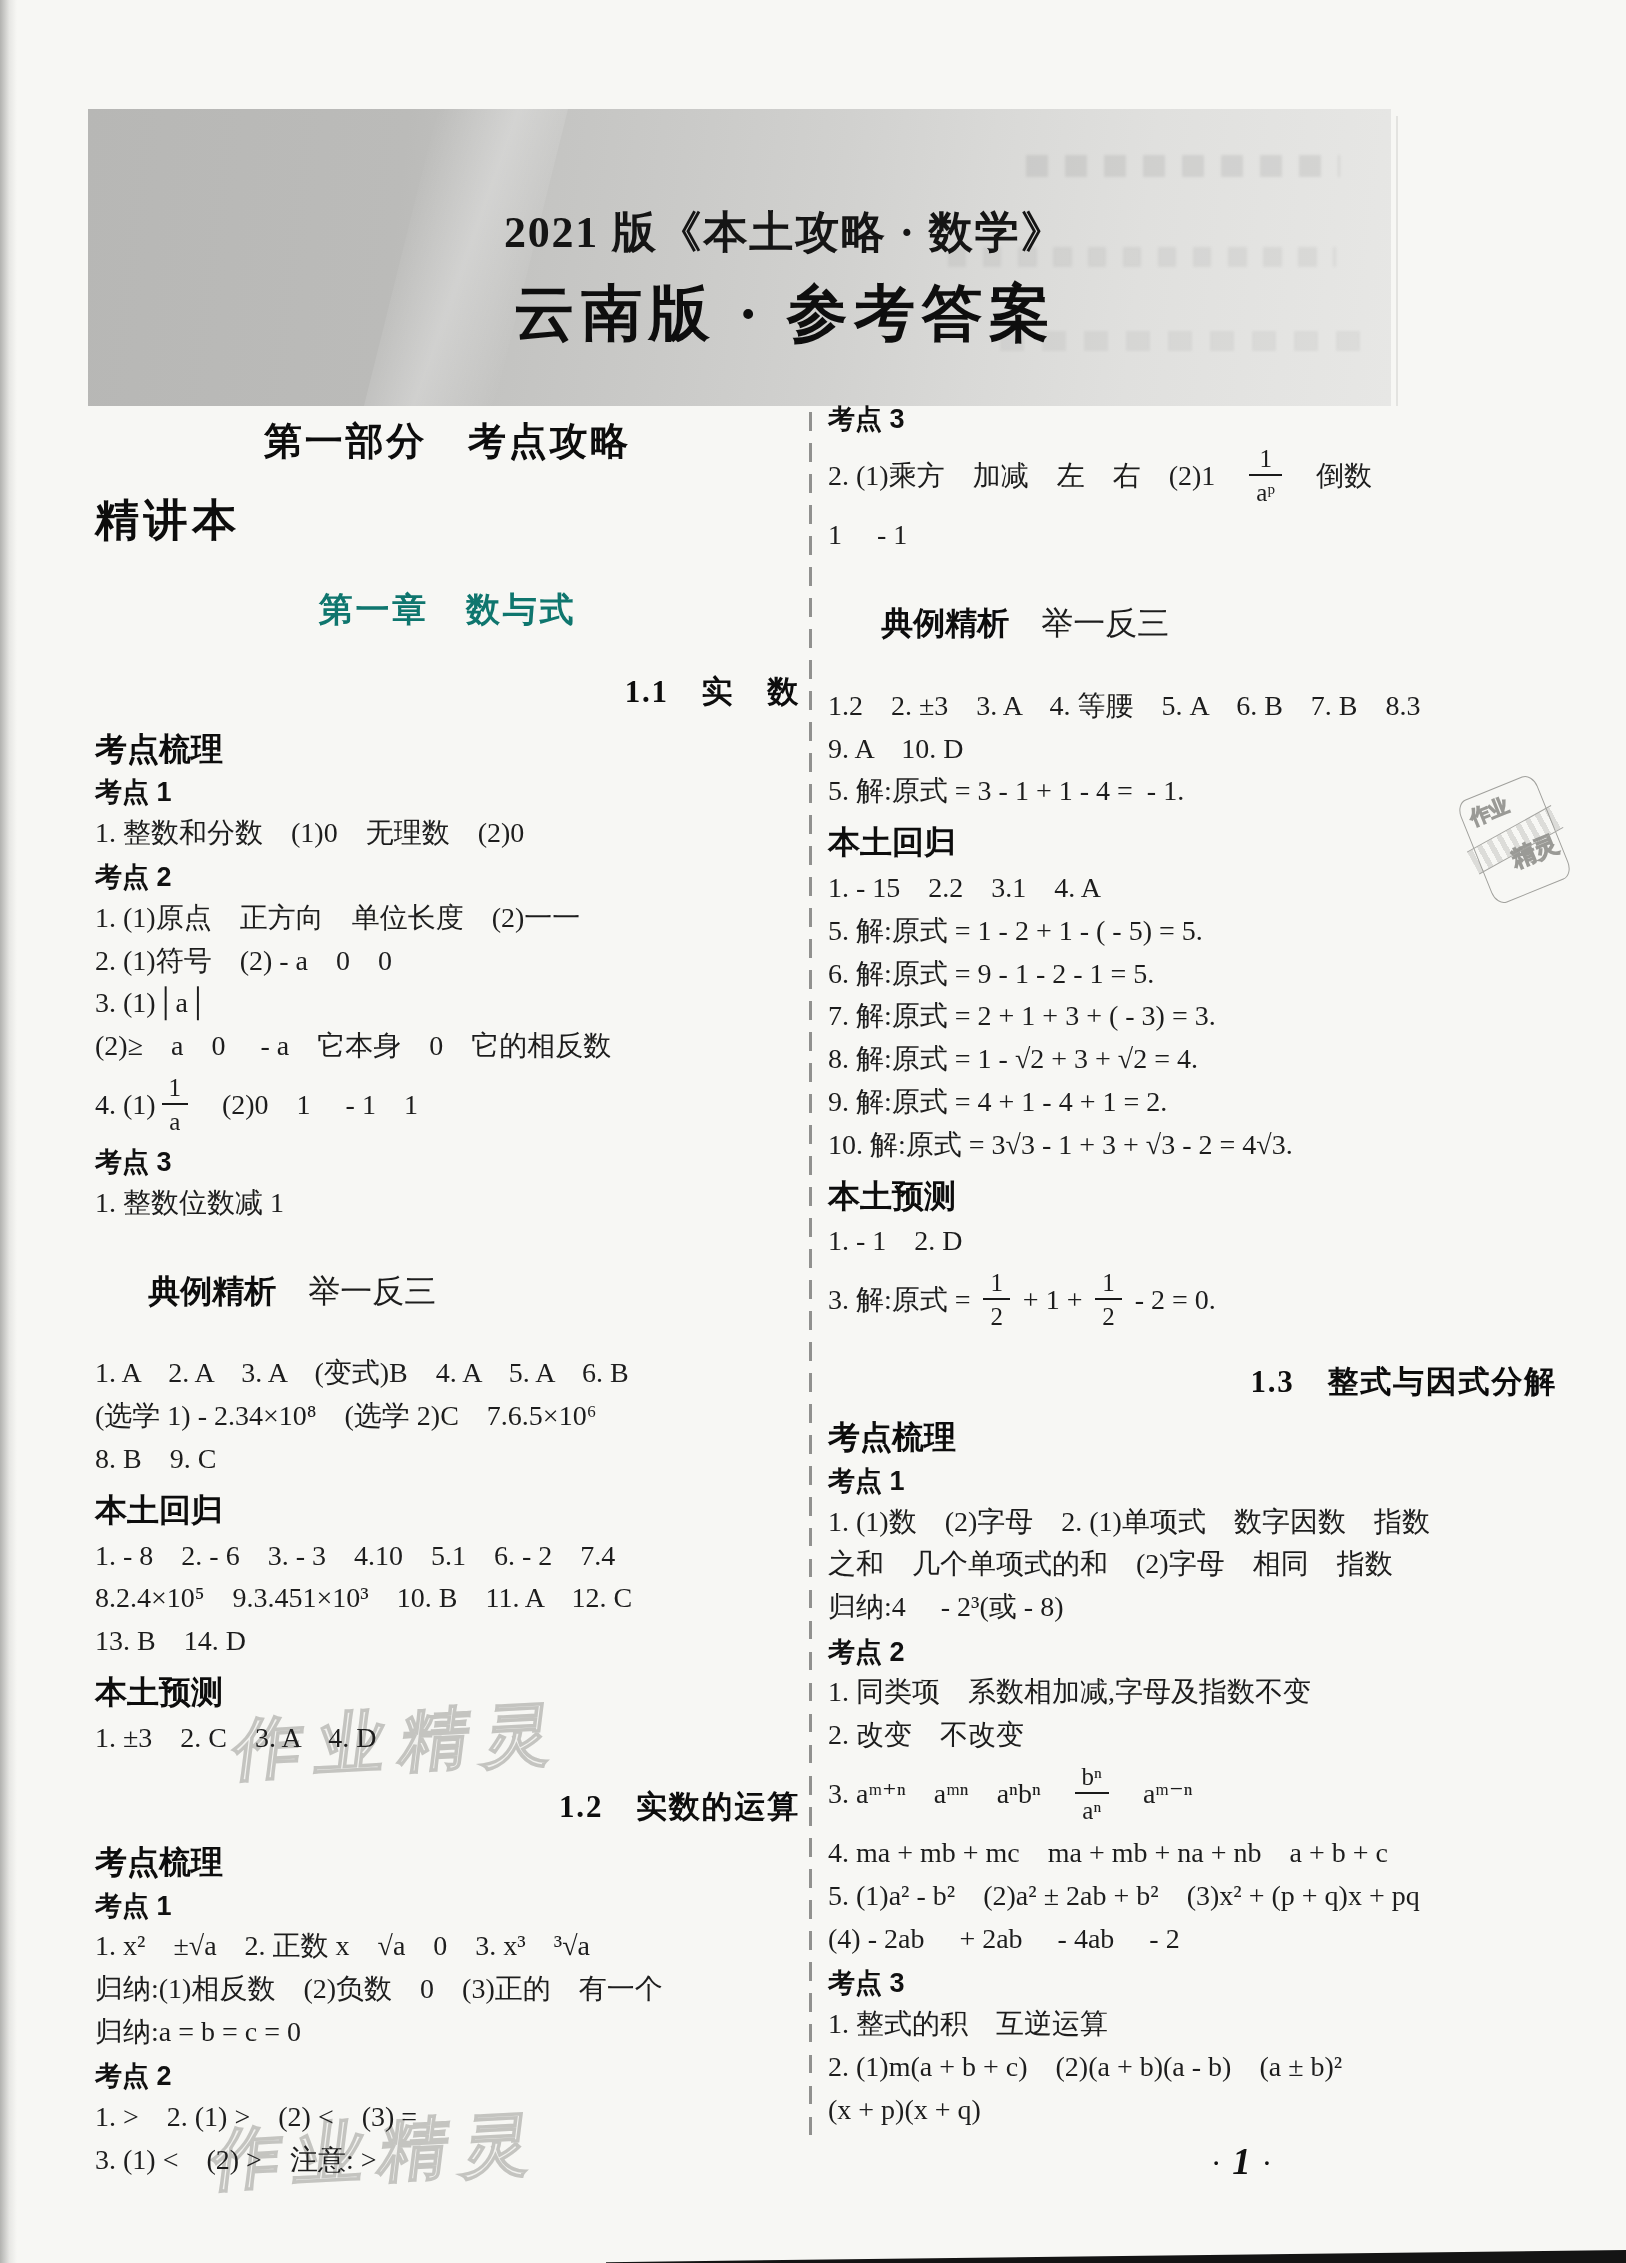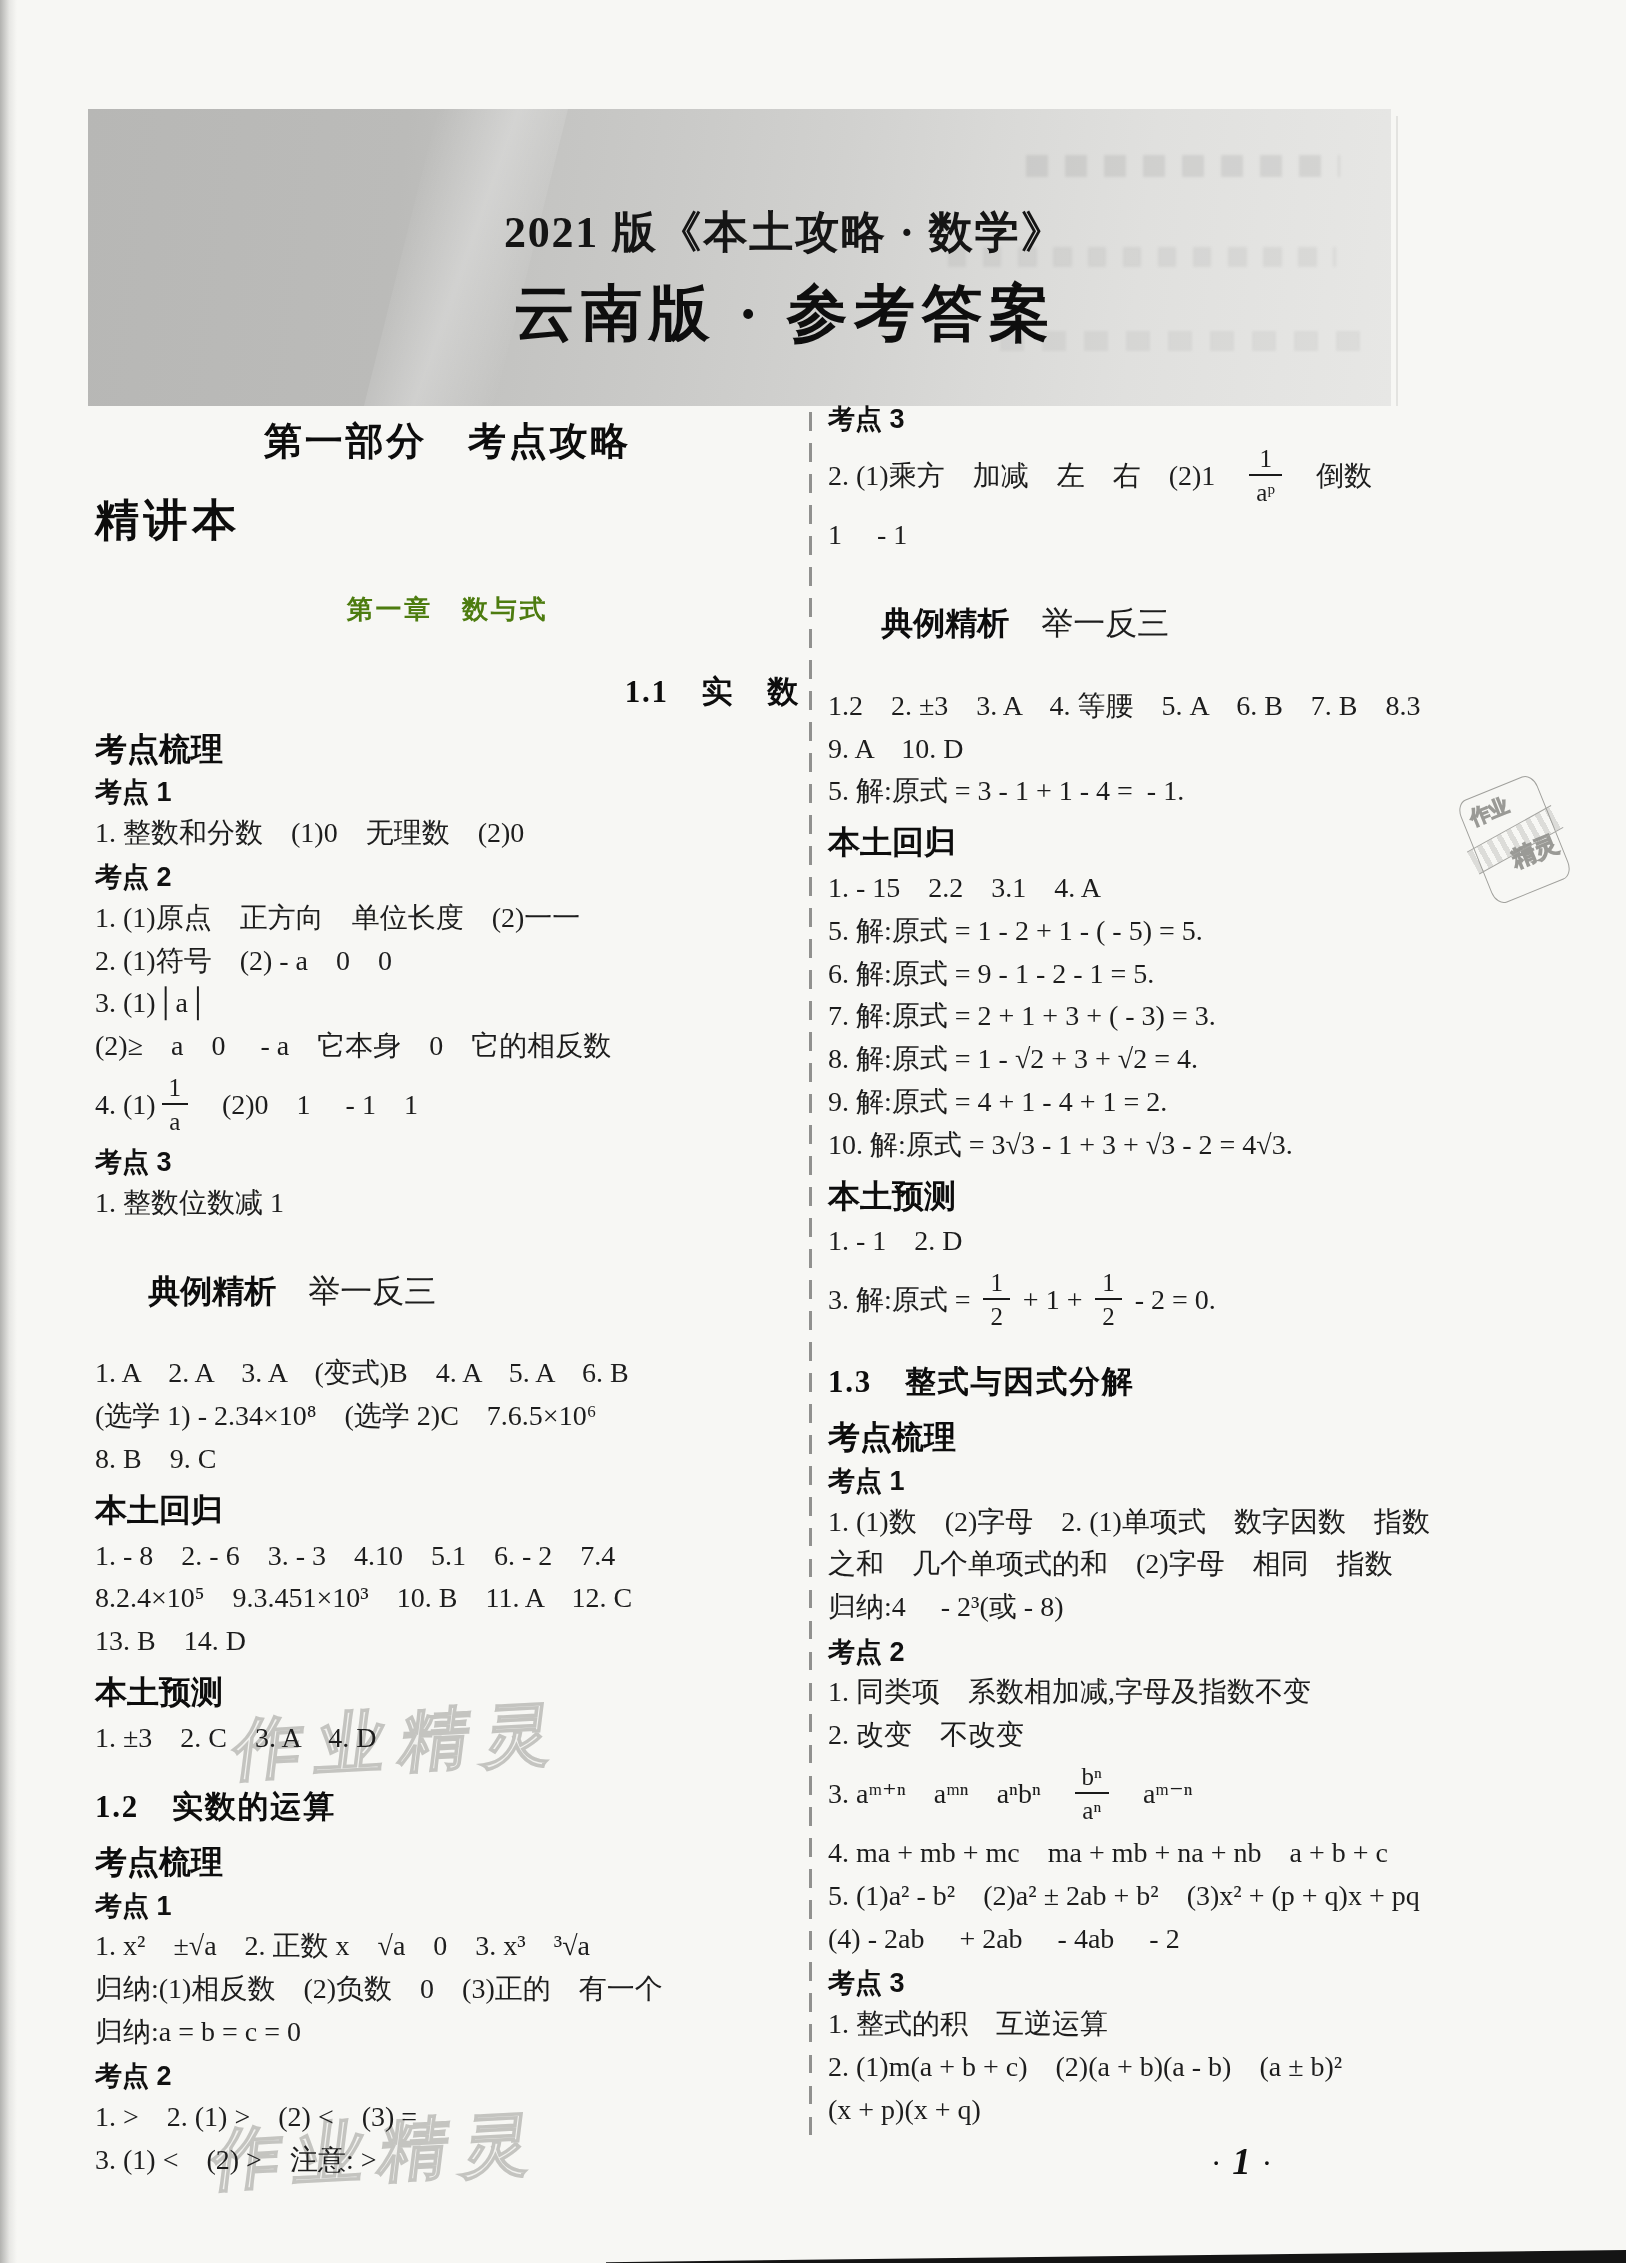--- a/index.html
+++ b/index.html
@@ -50,23 +50,23 @@
     background:repeating-linear-gradient(180deg,#6f6f6d 0 18.5px,rgba(0,0,0,0) 18.5px 31px);
     opacity:.75;
   }
   .ln{font-size:28px;line-height:41px;margin:1.8px 0;white-space:pre;color:#1d1d1d;}
   .brand{
     font-family:"Liberation Sans","DejaVu Sans",sans-serif;
     font-weight:900;font-size:44px;line-height:54px;letter-spacing:4.6px;color:#0d0d0d;
     margin:0 0 14.8px 0;
   }
   .h1{text-align:center;font-weight:900;font-size:38px;line-height:48px;letter-spacing:2.8px;color:#0d0d0d;margin:20px 0 28px;}
-  .h2{text-align:center;font-weight:900;font-size:26px;line-height:44px;letter-spacing:2.8px;color:#4d7c0f;margin:41px 0 11px;}
+  .h2{text-align:center;font-weight:900;font-size:34px;line-height:44px;letter-spacing:2.8px;color:#0f766e;margin:41px 0 11px;}
   .h3{text-align:right;font-weight:900;font-size:31px;line-height:41px;letter-spacing:1.8px;color:#0d0d0d;margin:39px 0 18.5px;}
-  .h3mid{text-align:left;font-weight:900;font-size:31px;line-height:42px;letter-spacing:1.8px;color:#0d0d0d;margin:28px 0 16.6px;}
+  .h3mid{text-align:right;font-weight:900;font-size:31px;line-height:42px;letter-spacing:1.8px;color:#0d0d0d;margin:28px 0 16.6px;}
   .bh{
     font-family:"Liberation Sans","DejaVu Sans",sans-serif;
     font-weight:800;font-size:32px;line-height:37px;color:#0d0d0d;margin:13px 0 5.5px;
   }
   .bh .rest{font-family:"Liberation Serif","DejaVu Serif",serif;font-weight:400;color:#1d1d1d;}
   .sub{
     font-family:"Liberation Sans","DejaVu Sans",sans-serif;
     font-weight:700;font-size:27px;line-height:35px;color:#111;margin:7.4px 0 0;
   }
   .frac-line{display:flex;align-items:center;margin:5.5px 0;}

